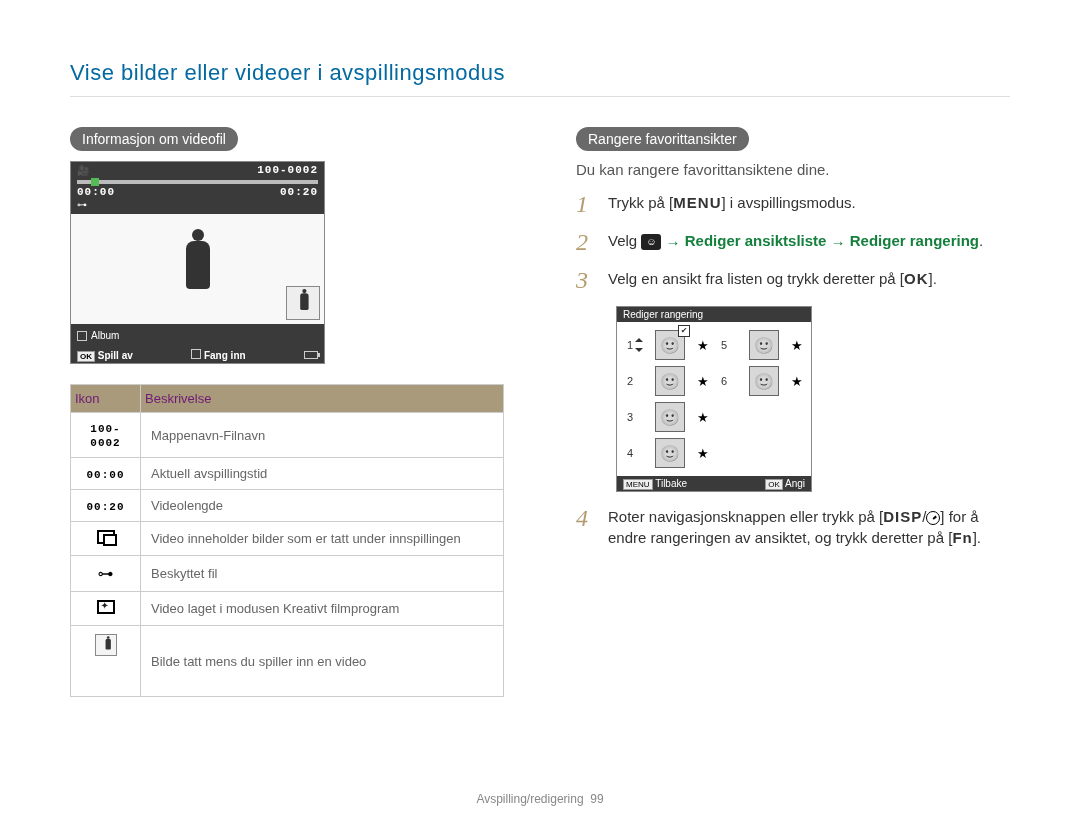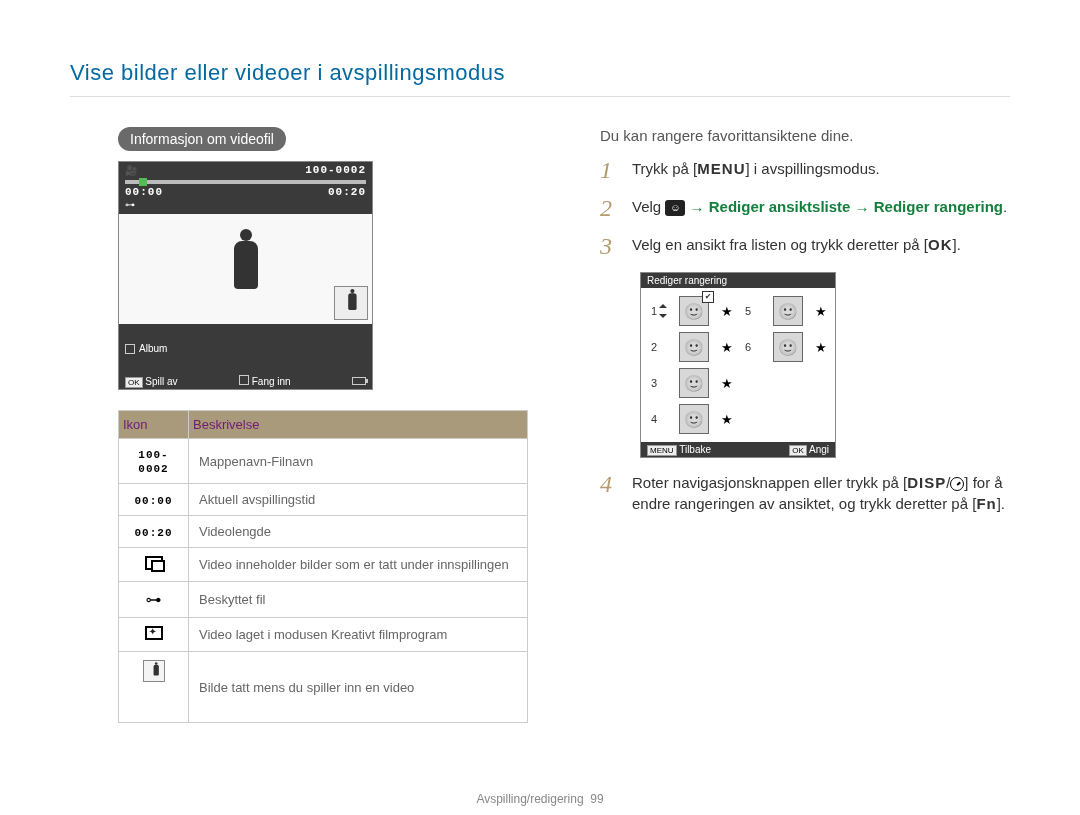--- a/index.html
+++ b/index.html
@@ -16,21 +16,20 @@
     font-size: 22px;
     font-weight: 300;
     border-bottom: 1px solid #ddd;
     padding-bottom: 10px;
     margin-bottom: 30px;
     letter-spacing: 0.5px;
   }
   .columns {
     display: flex;
     gap: 72px;
-    margin-left: 48px;
   }
   .col { flex: 1; }
   .pill {
     display: inline-block;
     background: #6a6a6a;
     color: #fff;
     font-size: 14px;
     border-radius: 12px;
     padding: 4px 12px;
     margin-bottom: 10px;
@@ -69,26 +68,26 @@
   .silhouette::after{
     content:""; position:absolute; top:12px; left:8px; width:24px; height:48px;
     background:#333; border-radius:8px 8px 4px 4px;
   }
   .thumb {
     position:absolute; right:4px; bottom:4px; width:34px; height:34px; border:1px solid #888; background:#eee;
     display:flex; align-items:center; justify-content:center;
   }
   .thumb .silhouette{ transform:scale(0.35); transform-origin:center; }
   .screen-mid {
-    background:#3a3a3a; color:#fff; font-size:10px; padding:19px 6px;
+    background:#3a3a3a; color:#fff; font-size:10px; padding:6px 6px;
     display:flex; align-items:center; gap:4px;
   }
   .screen-bot {
     background:#3a3a3a; color:#fff; font-size:10px; padding:2px 6px;
-    display:flex; justify-content:space-between; align-items:center;
+    display:flex; justify-content:space-between; align-items:center;font-weight:bold;
   }
   .lbl-box { background:#eee; color:#000; font-size:8px; padding:0 2px; border:1px solid #999; }
   .key-icon {
     width:10px; height:10px; border:1px solid #ccc; display:inline-block;
   }
   .camcorder-icon::before { content:"🎥"; font-size:10px; }
   .lock-mini::before { content:"⊶"; font-size:10px; }
   .battery-icon {
     width:14px; height:8px; border:1px solid #ccc; display:inline-block; position:relative;
   }
@@ -283,20 +282,21 @@
             <td class="icon-cell"><span class="ic-thumb">
                 <div class="silhouette"></div>
               </span></td>
             <td>Bilde tatt mens du spiller inn en video</td>
           </tr>
         </tbody>
     </table>
   </div>
 
   <div class="col">
+    <div class="pill">Rangere favorittansikter</div>
     <div class="intro-line">Du kan rangere favorittansiktene dine.</div>
 
     <div class="step">
       <div class="step-num">1</div>
       <div>
         <span>Trykk på [</span><span class="btn-label">MENU</span><span>] i avspillingsmodus.</span>
       </div>
     </div>
 
     <div class="step">

